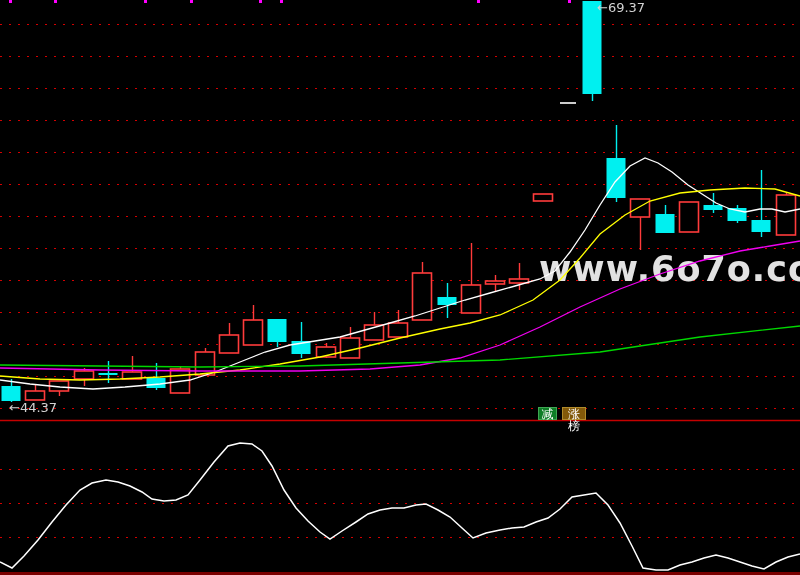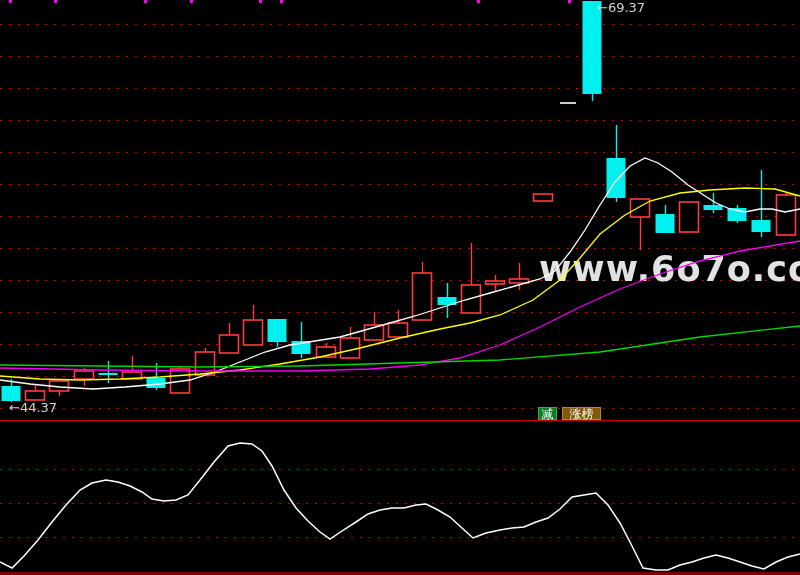--- a/index.html
+++ b/index.html
@@ -5,21 +5,21 @@
   html,body{margin:0;padding:0;background:#000;}
   .screen{position:relative;width:800px;height:575px;background:#000;overflow:hidden;
           font-family:"DejaVu Sans",sans-serif;}
   .screen svg{position:absolute;top:0;left:0;display:block;}
   #watermark{font-family:"DejaVu Sans",sans-serif;font-size:35px;font-weight:bold;letter-spacing:1px;}
   .annot{font-family:"DejaVu Sans",sans-serif;font-size:13px;}
   .tag{position:absolute;top:407px;height:13px;line-height:12px;font-size:12px;color:#fff;
        text-align:center;box-sizing:border-box;border:1px solid transparent;cursor:pointer;
        font-family:"DejaVu Sans",sans-serif;}
   .tag-green{left:538px;width:19px;}
-  .tag-gold{left:562px;width:39px;}
+  .tag-gold{left:562px;width:24px;}
 </style>
 </head>
 <body>
 
 <div class="screen">
   <svg id="chart" width="800" height="575" viewBox="0 0 800 575">
     <g id="g-grid">
         <line x1="0" x2="800" y1="24.5" y2="24.5" stroke="#d40000" stroke-width="1" stroke-dasharray="2 7"></line>
         <line x1="0" x2="800" y1="56.5" y2="56.5" stroke="#d40000" stroke-width="1" stroke-dasharray="2 7"></line>
         <line x1="0" x2="800" y1="88.5" y2="88.5" stroke="#d40000" stroke-width="1" stroke-dasharray="2 7"></line>

